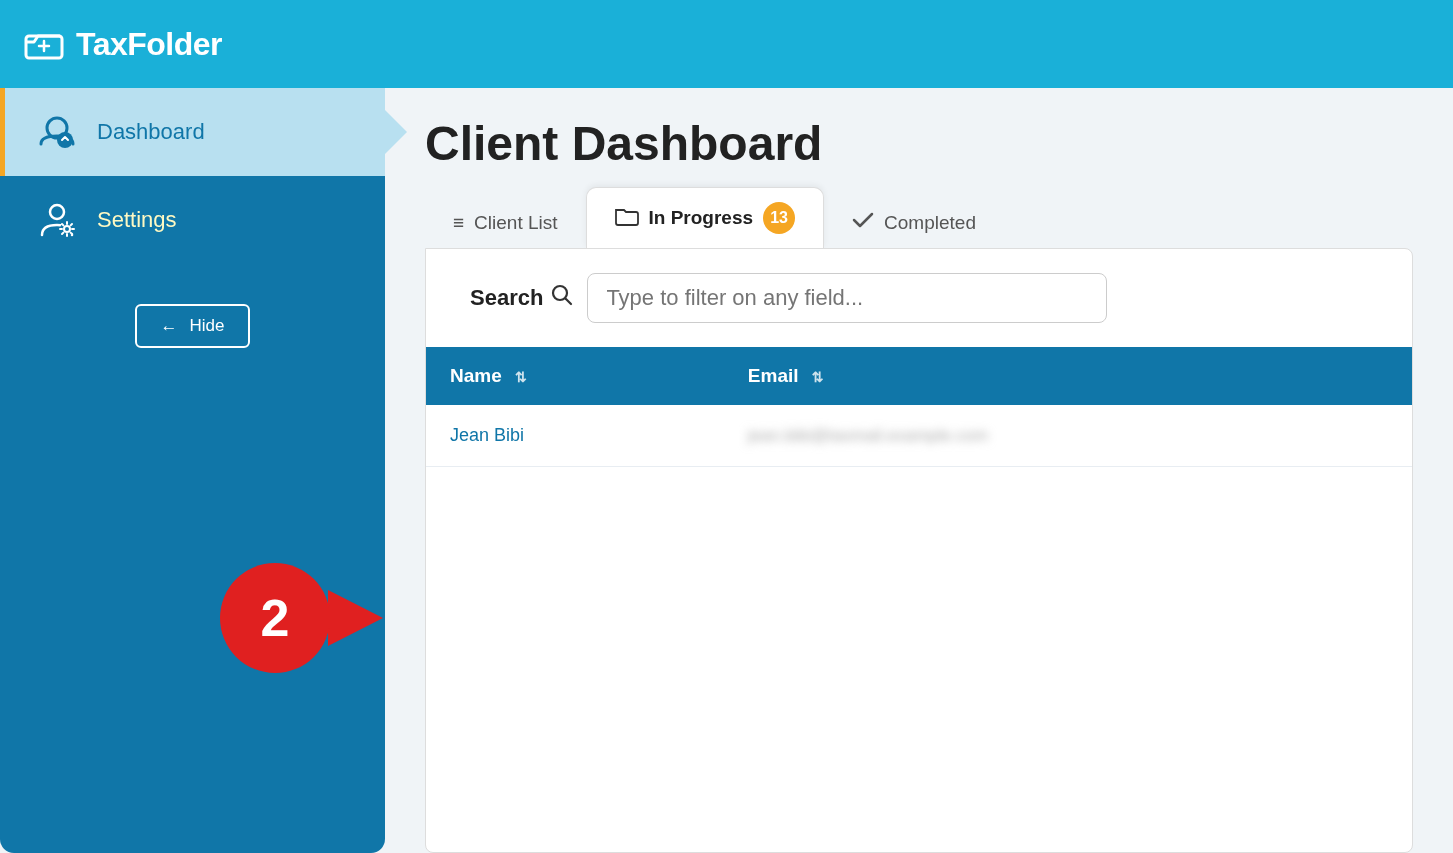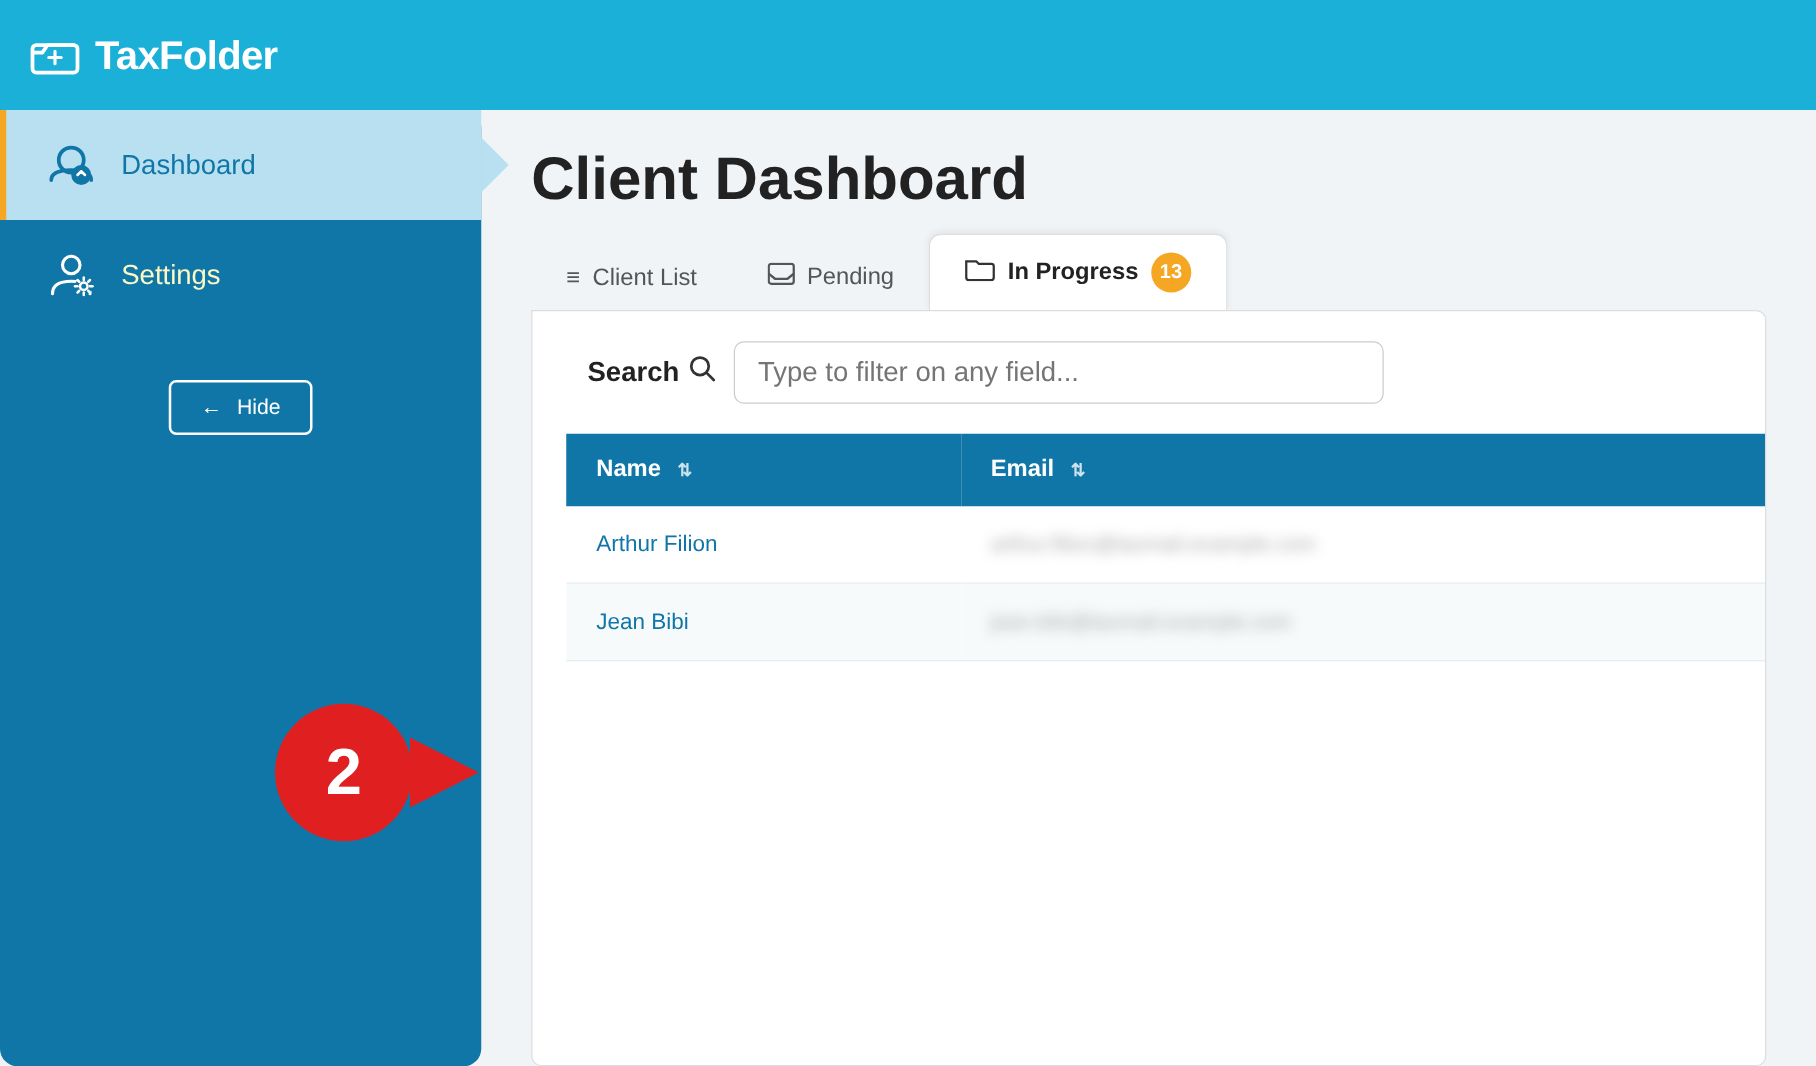--- a/index.html
+++ b/index.html
@@ -215,21 +215,20 @@
       font-size: 22px;
       color: #888;
       outline: none;
       background: white;
     }
 
     
     .data-table {
       width: 100%;
       border-collapse: collapse;
-      margin-left: 27px;
     }
 
     .data-table thead tr {
       background: #1076a8;
     }
 
     .data-table thead th {
       color: white;
       font-size: 19px;
       font-weight: 600;
@@ -384,40 +383,39 @@
 
     <h1 class="page-title">Client Dashboard</h1>
 
     <div class="tabs-bar">
 
       <button class="tab">
         <span>≡</span>
         <span>Client List</span>
       </button>
 
-      <button class="tab">
-        <span>
-          <svg width="22" height="18" viewBox="0 0 22 18" fill="none">
-            <rect x="1" y="1" width="20" height="16" rx="2" stroke="#555" stroke-width="1.8" fill="none"></rect>
-            <path d="M1 9 L6 13 L16 13 L21 9" stroke="#555" stroke-width="1.8" fill="none"></path>
-          </svg>
-        </span>
-        <span>Pending</span>
-      </button>
 
       <button class="tab active">
         <span>
           <svg width="24" height="20" viewBox="0 0 24 20" fill="none">
             <path d="M1 4 L1 17 Q1 19 3 19 L21 19 Q23 19 23 17 L23 8 Q23 6 21 6 L11 6 L9 4 Z" stroke="#333" stroke-width="1.8" fill="none"></path>
           </svg>
         </span>
         <span>In Progress</span>
         <span class="tab-badge">13</span>
       </button>
 
+      <button class="tab">
+        <span>
+          <svg width="22" height="18" viewBox="0 0 22 18" fill="none">
+            <polyline points="2,9 8,15 20,3" stroke="#555" stroke-width="2.5" fill="none" stroke-linecap="round" stroke-linejoin="round"></polyline>
+          </svg>
+        </span>
+        <span>Completed</span>
+      </button>
 
     </div>
 
     <div class="table-container">
 
       <div class="search-bar">
         <span class="search-label">
           <span>Search</span>
           <span>
             <svg width="22" height="22" viewBox="0 0 22 22" fill="none">
@@ -438,28 +436,20 @@
             </th>
             <th>
               <span>Email</span>
               <span class="sort-icon">⇅</span>
             </th>
           </tr>
         </thead>
         <tbody>
           <tr>
             <td>
-              <span class="client-name">Arthur Filion</span>
-            </td>
-            <td>
-              <span class="blurred-email">arthur.filion@taxmail.example.com</span>
-            </td>
-          </tr>
-          <tr>
-            <td>
               <span class="client-name">Jean Bibi</span>
             </td>
             <td>
               <span class="blurred-email">jean.bibi@taxmail.example.com</span>
             </td>
           </tr>
         </tbody>
       </table>
 
     </div>

